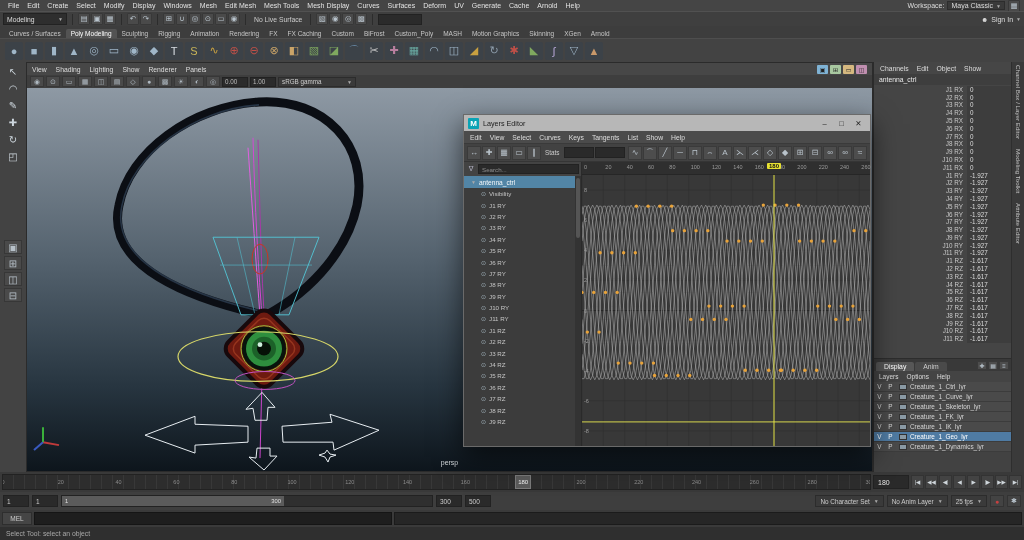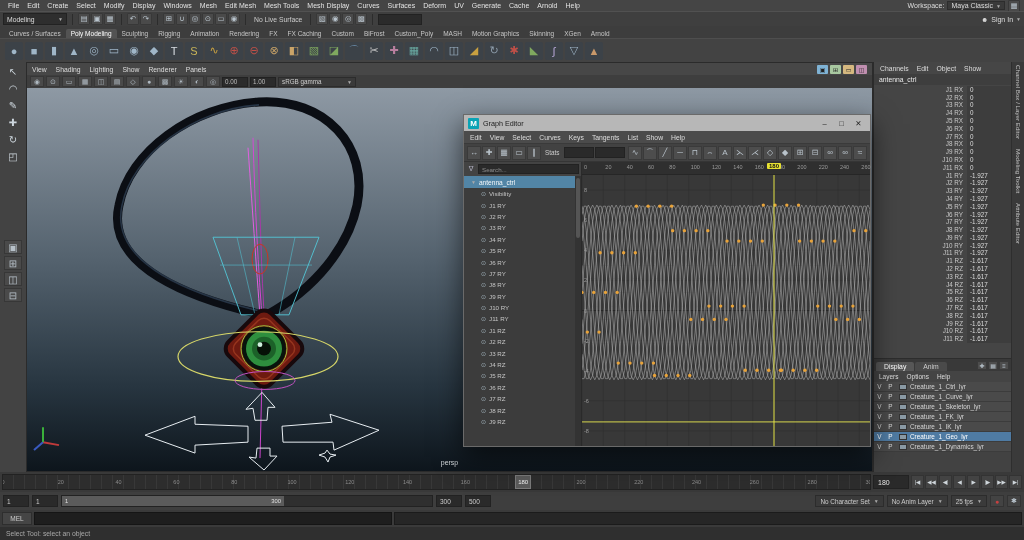--- a/index.html
+++ b/index.html
@@ -626,21 +626,21 @@
 
     <div class="side-tab">Channel Box / Layer Editor</div>
         <div class="side-tab">Modeling Toolkit</div>
         <div class="side-tab">Attribute Editor</div>
       </div>
   </div>
 
   <div id="graph-editor">
     <div class="ge-titlebar">
       <div class="ge-title-icon">M</div>
-      <div class="ge-title">Graph Editor</div>
+      <div class="ge-title">Layers Editor</div>
       <div class="ge-win-btns">
 
       <div class="ge-win-btn">–</div>
           <div class="ge-win-btn">□</div>
           <div class="ge-win-btn">✕</div>
         </div>
     </div>
     <div class="ge-menus">
 
     <span>Edit</span>

